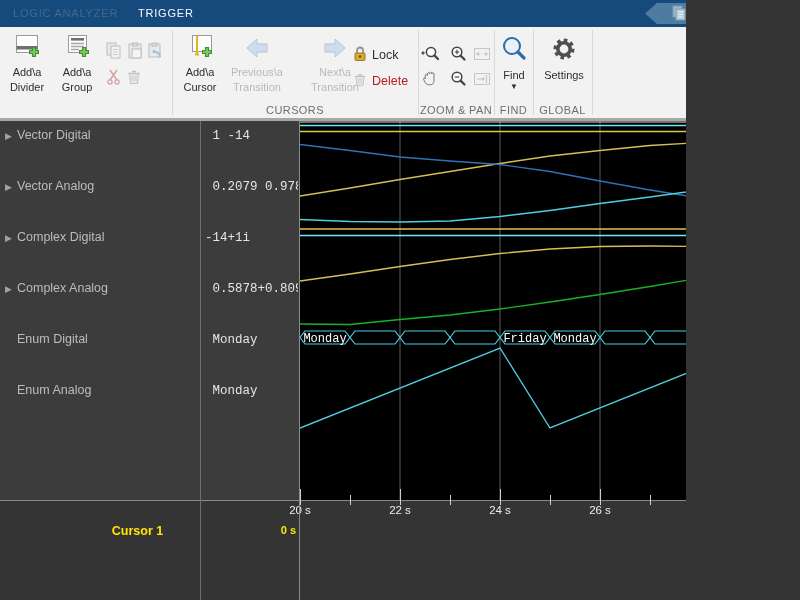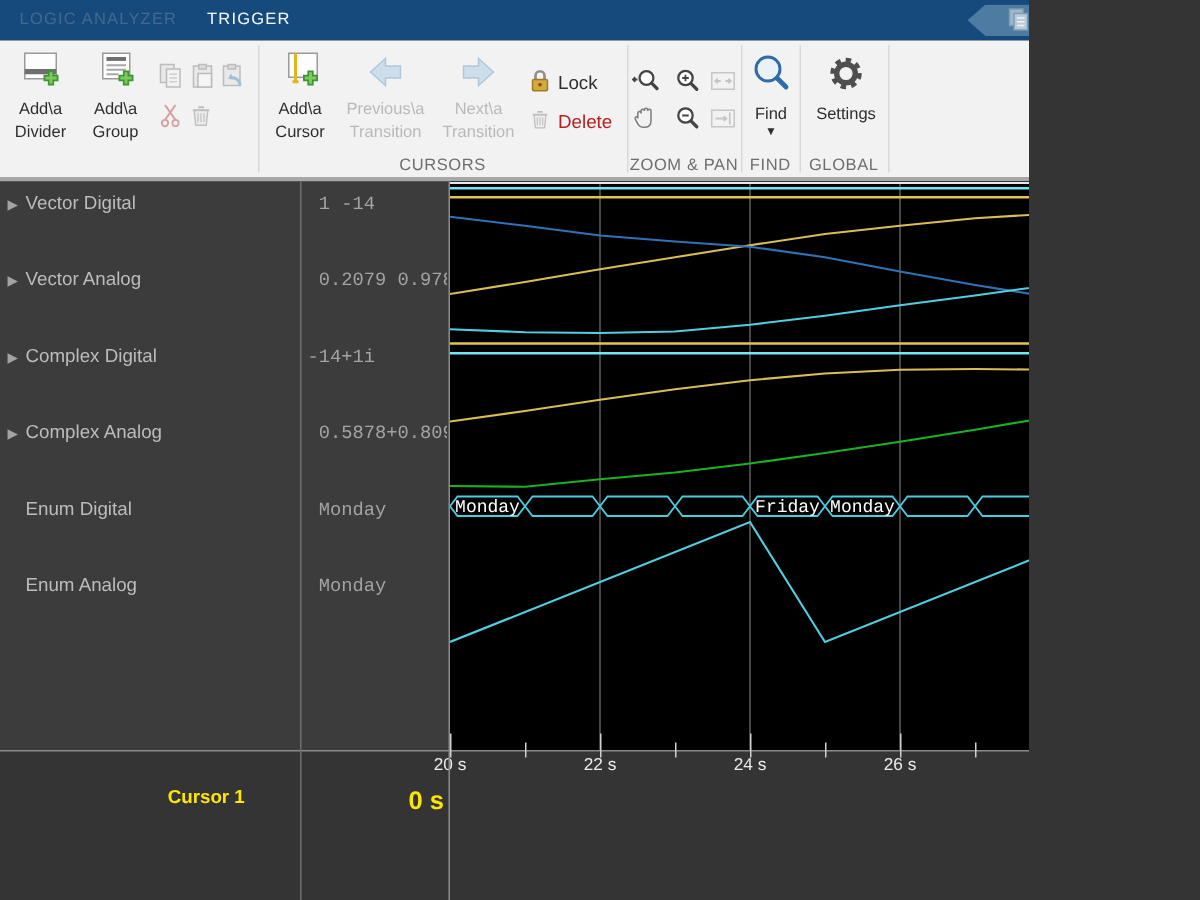--- a/index.html
+++ b/index.html
@@ -31,31 +31,31 @@
   .seclabel{position:absolute;top:77px;height:12px;font-size:11px;color:#6e6e6e;text-align:center;letter-spacing:.4px;}
   .collapse{position:absolute;left:772px;top:76px;font-size:10px;color:#8f8f8f;}
   .findcaret{font-size:8px;color:#2e2e2e;line-height:8px;}
   
   .topstrip{position:absolute;left:0;top:118px;width:800px;height:3px;background:#a7a7a7;}
   .leftpanel{position:absolute;left:0;top:121px;width:300px;height:379px;background:#3c3c3c;overflow:hidden;}
   .sigrow{position:absolute;left:0;width:300px;height:20px;}
   .sigarrow{position:absolute;left:5px;top:3px;font-size:9px;color:#a2a2a2;}
   .signame{position:absolute;left:17px;top:0;font-size:12.5px;color:#bcbcbc;}
   .sigval{position:absolute;left:205px;top:1px;width:93px;overflow:hidden;white-space:pre;
-          font-family:"Liberation Mono",monospace;font-size:12.5px;color:#a3a3a3;}
+          font-family:"Liberation Mono",monospace;font-size:12.5px;color:#e5e5e5;}
   .wavebg{position:absolute;left:300px;top:121px;width:500px;height:379px;background:#000;}
   #wave{position:absolute;left:300px;top:121px;width:500px;height:379px;}
   .bottompanel{position:absolute;left:0;top:500px;width:800px;height:100px;background:#343434;border-top:1px solid #8a8a8a;box-sizing:border-box;}
   .vline{position:absolute;width:1px;}
   .tick{position:absolute;width:1px;background:#d0d0d0;}
   .axislabel{position:absolute;top:504px;width:40px;text-align:center;font-size:11.5px;color:#ededed;}
   .cursorname{position:absolute;left:80px;top:524px;width:115px;text-align:center;
               font-size:12.5px;font-weight:bold;color:#ffe600;}
   .cursorval{position:absolute;left:200px;top:524px;width:96px;text-align:right;
-              font-size:17px;font-weight:bold;color:#ffe600;}
+              font-size:11px;font-weight:bold;color:#ffe600;}
 </style>
 </head>
 <body>
 
 <div id="root">
 
   <div class="tabbar">
     <span class="tab inactive">LOGIC ANALYZER</span>
     <span class="tab active">TRIGGER</span>
     <div class="qa">
@@ -149,21 +149,21 @@
         <path d="M20 15.2v7.6M16.2 19h7.6" stroke="#7cc95e" stroke-width="2"></path>
       </svg>
       <div class="blabel"><span>Add\a</span><br><span>Cursor</span></div>
     </div>
     <div class="tbtn disabled" style="left:226px;width:62px">
       <svg width="26" height="24" viewBox="0 0 26 24" style="margin-top:3px">
         <polygon points="3,12 13,3 13,8 23,8 23,16 13,16 13,21" fill="#cdddeb" stroke="#aec7da"></polygon>
       </svg>
       <div class="blabel"><span>Previous\a</span><br><span>Transition</span></div>
     </div>
-    <div class="tbtn disabled" style="left:288px;width:62px">
+    <div class="tbtn disabled" style="left:304px;width:62px">
       <svg width="26" height="24" viewBox="0 0 26 24" style="margin-top:3px">
         <polygon points="23,12 13,3 13,8 3,8 3,16 13,16 13,21" fill="#cdddeb" stroke="#aec7da"></polygon>
       </svg>
       <div class="blabel"><span>Next\a</span><br><span>Transition</span></div>
     </div>
     <div class="rowbtn" style="left:352px;top:18px">
       <svg width="16" height="17" viewBox="0 0 16 17">
         <path d="M5 8V5.5a3 3 0 0 1 6 0V8" fill="none" stroke="#909090" stroke-width="1.8"></path>
         <rect x="3" y="8" width="10" height="7.5" rx="1" fill="#d4a93a" stroke="#9c7d20"></rect>
         <circle cx="8" cy="11.5" r="1.2" fill="#6b5510"></circle>

